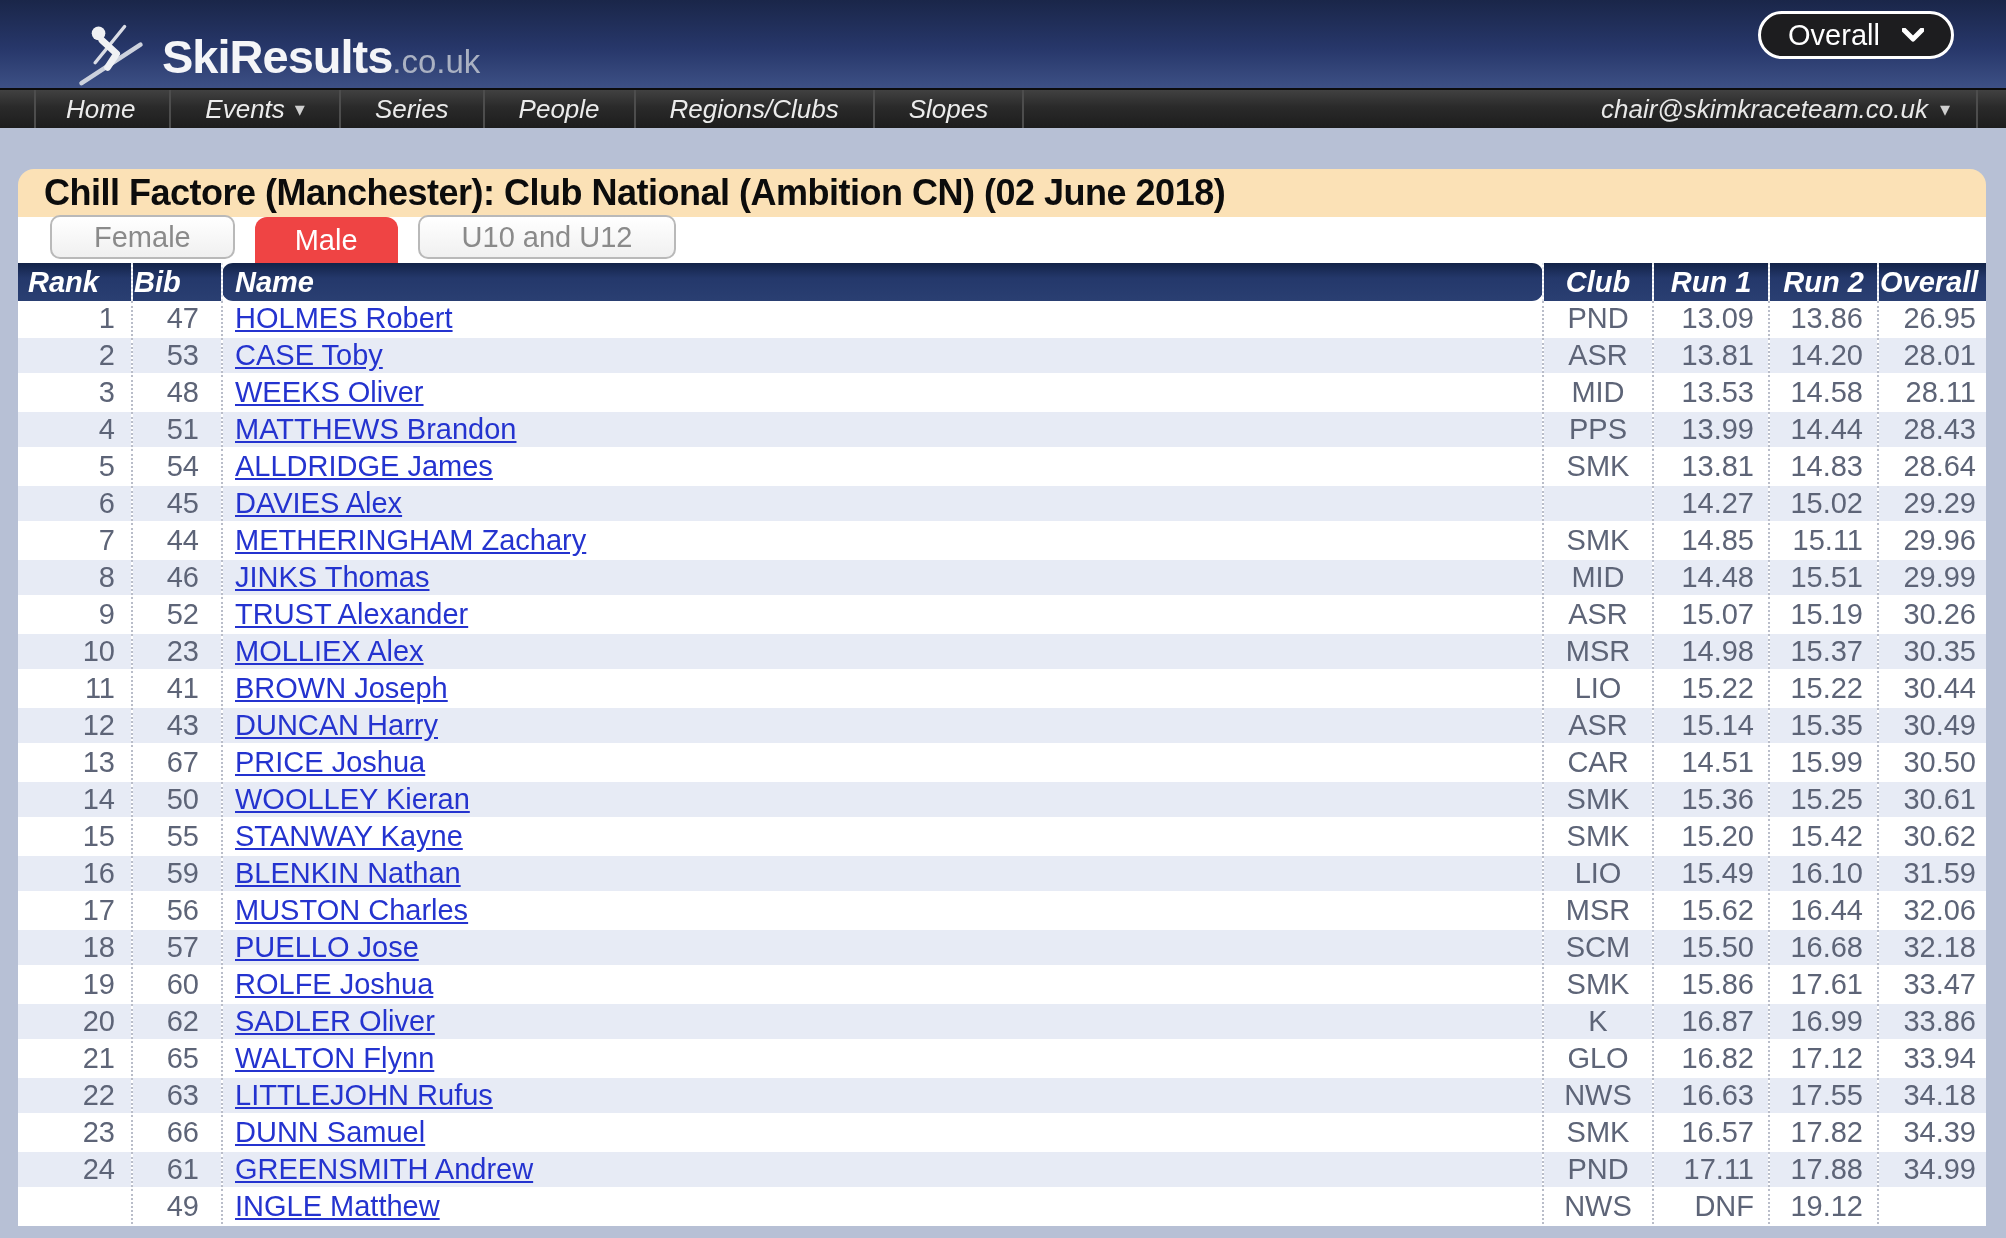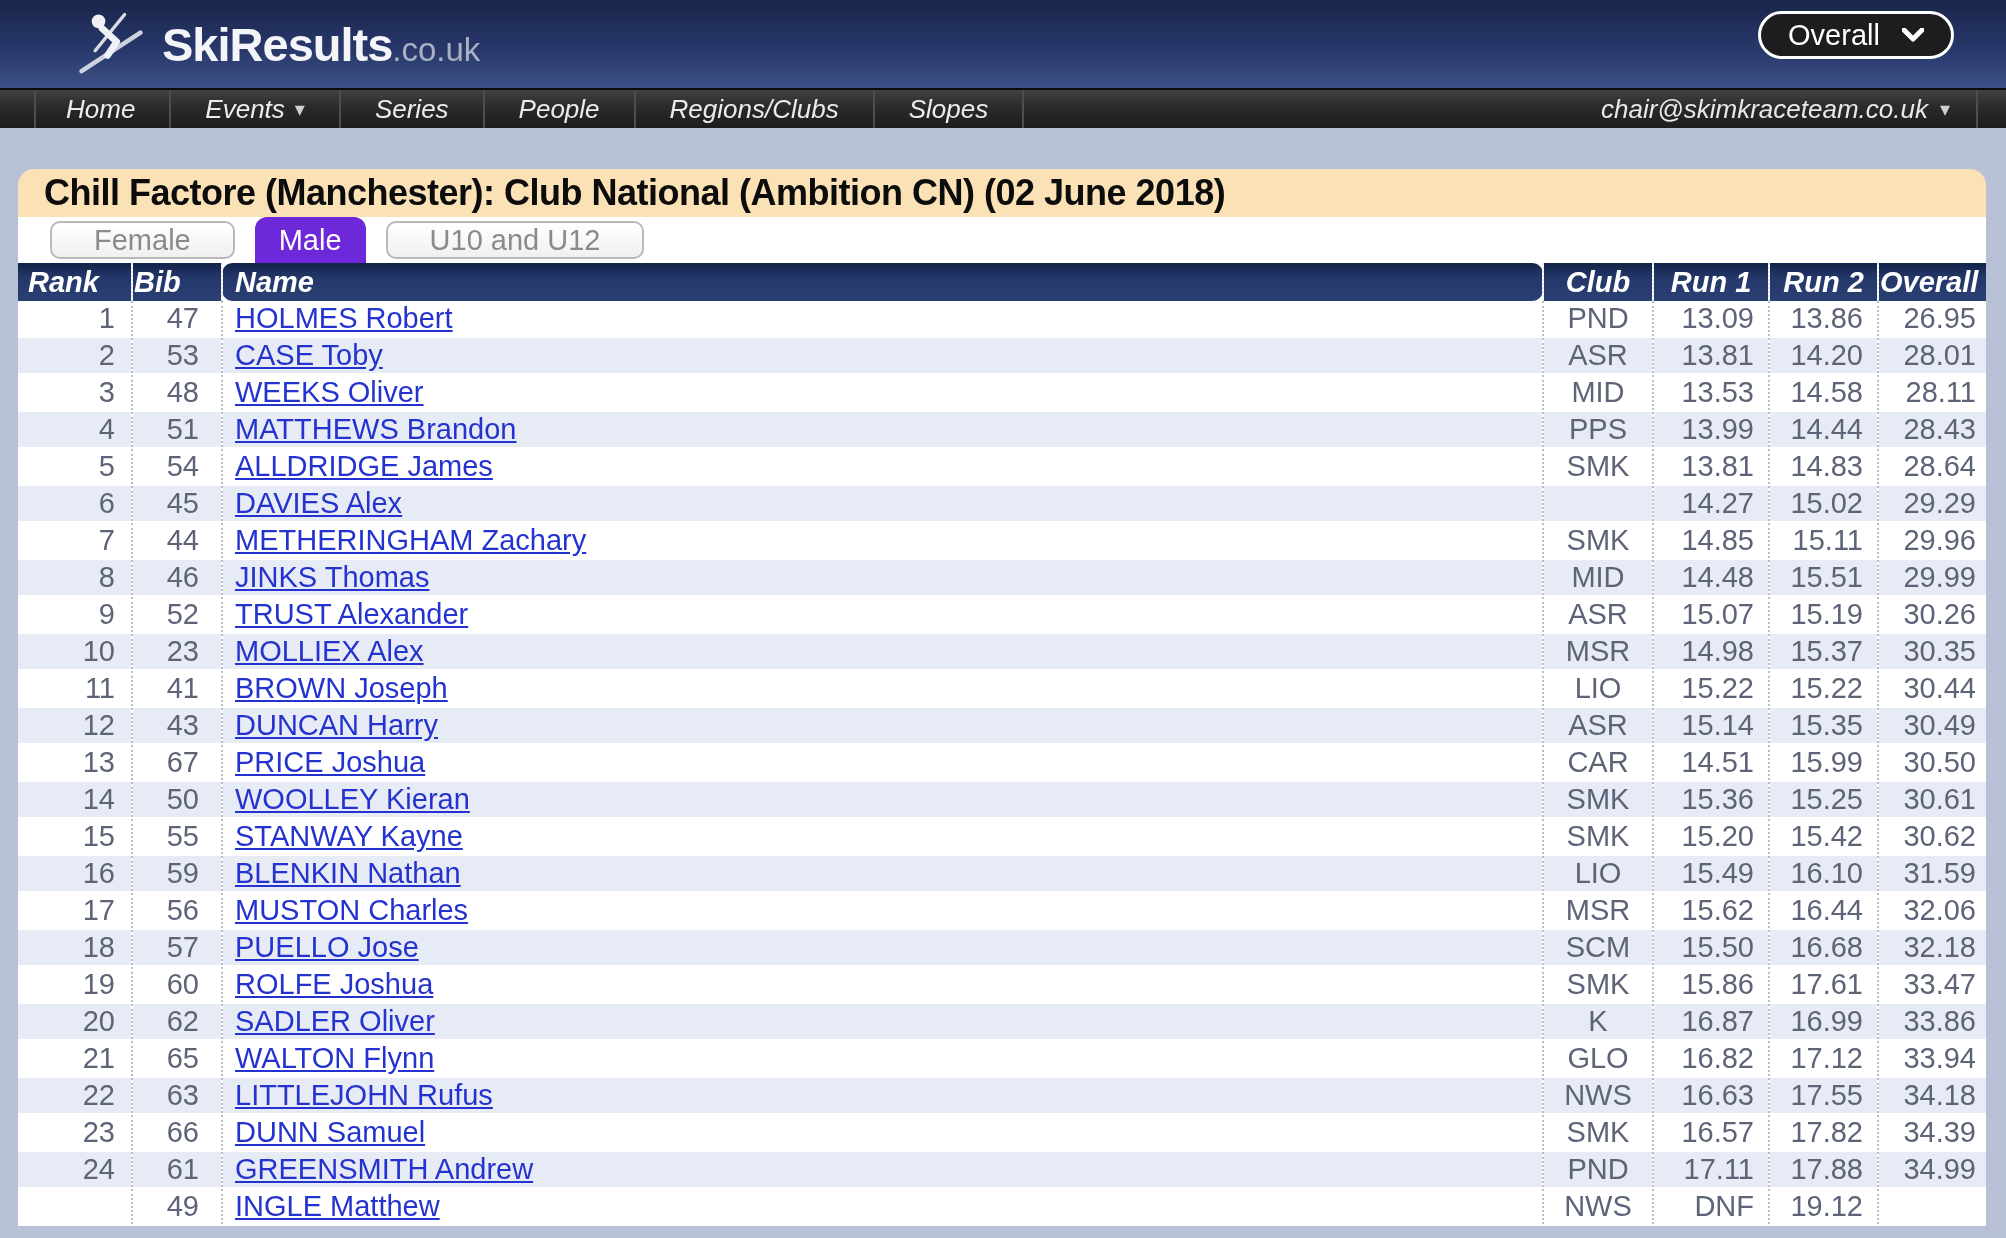--- a/index.html
+++ b/index.html
@@ -8,21 +8,21 @@
     background:#b7c0d5;
     font-family:"Liberation Sans", sans-serif;
     -webkit-font-smoothing:antialiased;
   }
   
   .site-header{
     height:88px;
     background:linear-gradient(180deg,#1a2649 0%,#27376a 55%,#3d5085 100%);
     position:relative;
   }
-  .brand{position:absolute;left:74px;top:10px;display:flex;align-items:center;}
+  .brand{position:absolute;left:74px;top:22px;display:flex;align-items:center;}
   .brand svg{width:74px;height:68px;margin-right:14px;}
   .brand-text{font-size:47px;font-weight:bold;color:#f4f5f8;letter-spacing:-1px;}
   .brand-tld{font-size:33px;font-weight:normal;color:#aab1c2;letter-spacing:0;}
   .overall-pill{
     position:absolute;right:52px;top:11px;
     height:48px;min-width:196px;box-sizing:border-box;
     background:#1d1d1f;border:3px solid #ffffff;border-radius:27px;
     color:#ffffff;font-size:29px;
     display:flex;align-items:center;justify-content:center;gap:22px;
     padding:0 26px;cursor:pointer;
@@ -50,31 +50,31 @@
   .content{margin:41px 20px 0 18px;}
   .event-title-bar{
     background:#fbe1b6;border-radius:16px 16px 0 0;height:48px;
     display:flex;align-items:center;padding-left:26px;box-sizing:border-box;
   }
   .event-title{font-size:36px;font-weight:bold;color:#0c0c0c;letter-spacing:-0.5px;}
   .tab-strip{
     background:#ffffff;height:46px;display:flex;align-items:flex-end;padding-left:22px;
   }
   .tab{
-    box-sizing:border-box;height:38px;margin:0 10px 4px 10px;
+    box-sizing:border-box;height:44px;margin:0 10px 4px 10px;
     background:linear-gradient(180deg,#ffffff,#f0f0f0);
     border:2px solid #b9b9b9;border-radius:10px;
     color:#8a8a8a;font-size:29px;
     display:flex;align-items:center;justify-content:center;
     padding:0 42px;cursor:pointer;
   }
   .tab.active{
     height:46px;margin:0 10px 0 10px;
-    background:#6d28d9;border:none;border-radius:12px 12px 0 0;
-    color:#ffffff;padding:0 24px;
+    background:#ef4444;border:none;border-radius:12px 12px 0 0;
+    color:#ffffff;padding:0 40px;
   }
   
   table.results{border-collapse:collapse;table-layout:fixed;width:100%;background:#ffffff;}
   table.results thead th{
     height:38px;box-sizing:border-box;
     background:linear-gradient(180deg,#132348 0%,#24386b 40%,#2a3f72 100%);
     color:#ffffff;font-style:italic;font-weight:bold;font-size:29px;
     border-right:2px dotted rgba(175,185,205,0.35);
     white-space:nowrap;overflow:hidden;
   }

